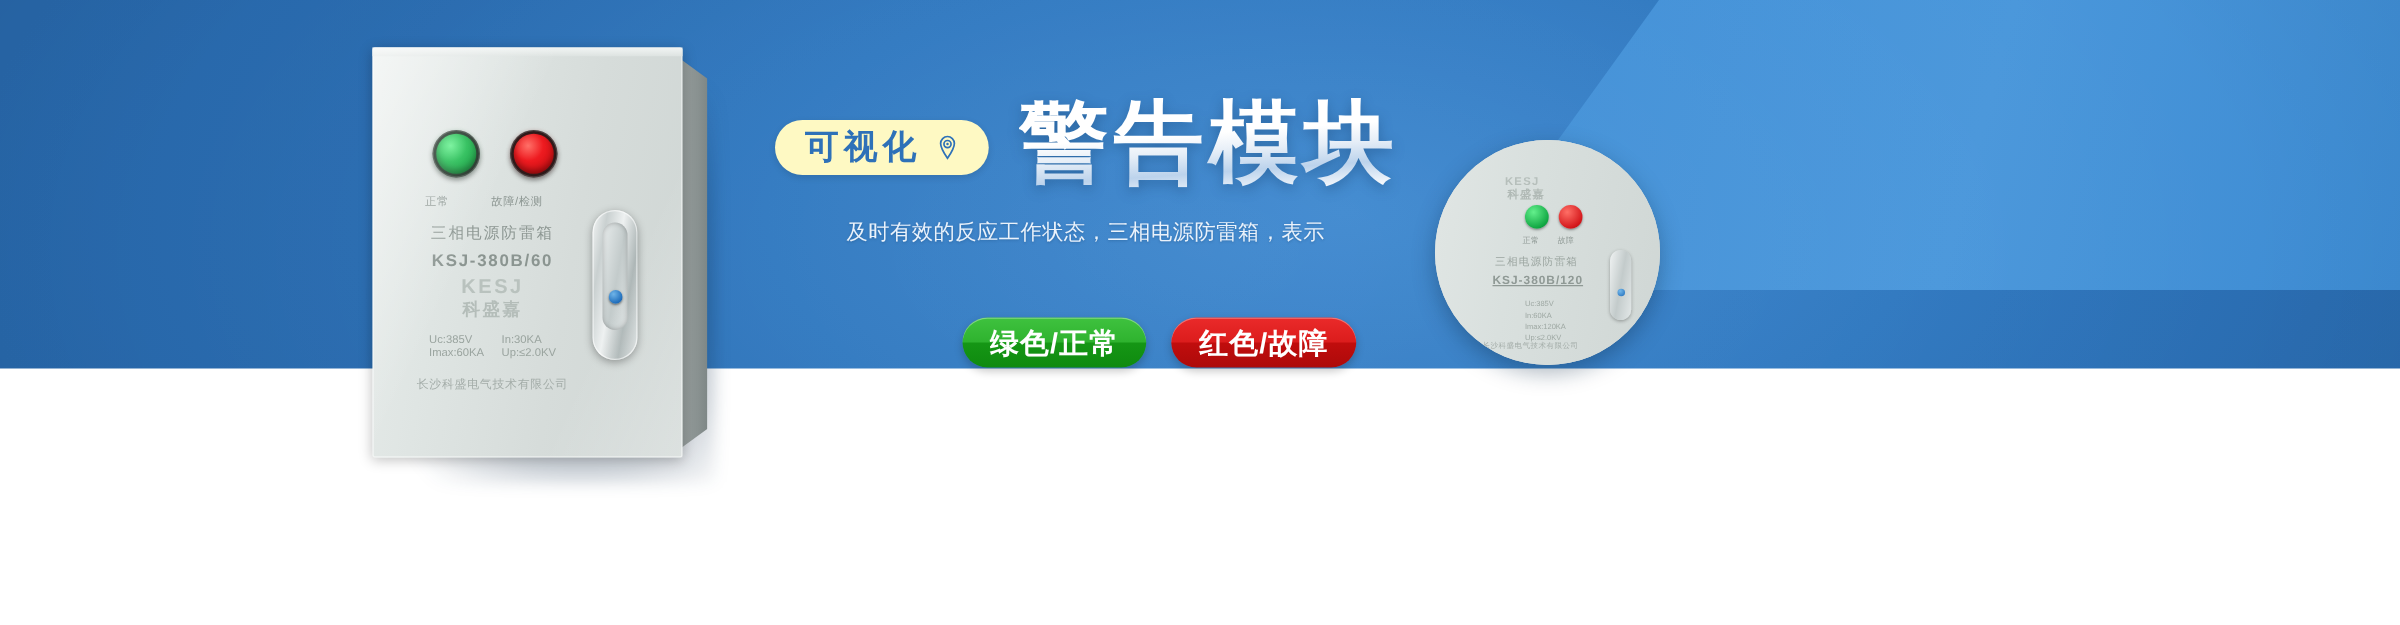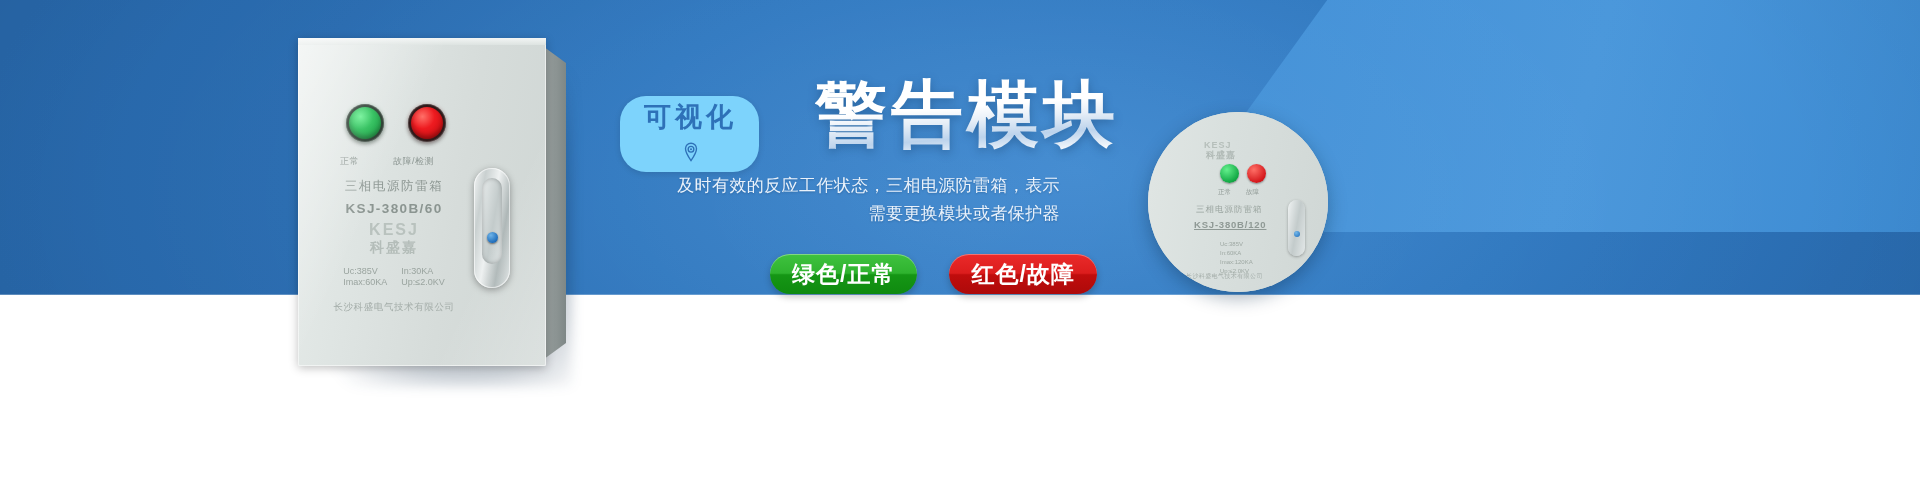--- a/index.html
+++ b/index.html
@@ -135,25 +135,24 @@
     position:absolute; left:13px; top:64px; width:11px; height:11px; border-radius:50%;
     background:radial-gradient(circle at 35% 30%,#6fb4e8,#1f6dbb 70%,#14538f);
     box-shadow:0 1px 2px rgba(0,0,0,.5);
   }
 
   
   .copy{ position:absolute; left:620px; top:96px; width:480px; }
 
   .pill-visual{
     display:inline-flex; align-items:center; gap:10px;
-    background:#7dd3fc; color:#2e71b8;
+    background:#fef9c3; color:#2e71b8;
     border-radius:26px; padding:8px 22px 9px 24px;
     font-size:27px; font-weight:bold; letter-spacing:4px; line-height:1;
     box-shadow:0 2px 6px rgba(0,0,0,.12);
-    flex-direction:column;
   }
   .pill-visual .eye-icon{
     display:inline-block; width:22px; height:22px; flex:0 0 auto;
   }
 
   .headline{
     position:absolute; left:815px; top:78px;
     font-size:72px; font-weight:bold; letter-spacing:4px; line-height:1;
     color:#fff;
     background:linear-gradient(176deg,#ffffff 0%, #ffffff 42%, #e6eef7 58%, #bcd3ec 76%, #ffffff 99%);
@@ -164,21 +163,21 @@
   }
 
   .subcopy{
     position:absolute; left:600px; top:172px; width:460px;
     text-align:right; color:#eaf2fb;
     font-size:17px; line-height:1.62; letter-spacing:.4px;
     text-shadow:0 1px 2px rgba(10,45,85,.28);
   }
 
   .badges{
-    position:absolute; left:770px; top:254px; display:flex; gap:32px;
+    position:absolute; left:770px; top:254px; display:flex; gap:20px;
   }
   .badge{
     display:inline-flex; align-items:center; justify-content:center;
     min-width:136px; height:40px; padding:0 22px;
     border-radius:20px; color:#fff;
     font-size:23px; font-weight:bold; letter-spacing:1px; line-height:1;
     box-shadow:0 3px 7px rgba(0,0,0,.22), inset 0 1px 0 rgba(255,255,255,.35);
   }
   .badge.green{ background:linear-gradient(180deg,#3fc23f 0%, #2fb32f 48%, #159615 52%, #0f8a0f 100%); }
   .badge.red{ background:linear-gradient(180deg,#ea2a2a 0%, #dc1d1d 48%, #c00d0d 52%, #ad0a0a 100%); }
@@ -280,21 +279,20 @@
           <circle cx="12" cy="9" r="1.1" fill="#2e71b8" stroke="none"></circle>
         </svg>
       </span>
     </div>
   </div>
 
   <div class="headline">警告模块</div>
 
   <div class="subcopy">
     <div>及时有效的反应工作状态，三相电源防雷箱，表示</div>
-    <div>需要更换模块或者保护器</div>
   </div>
 
   <div class="badges">
     <div class="badge green">绿色/正常</div>
     <div class="badge red">红色/故障</div>
   </div>
 
   <div class="inset">
     <div class="inset-photo">
       

